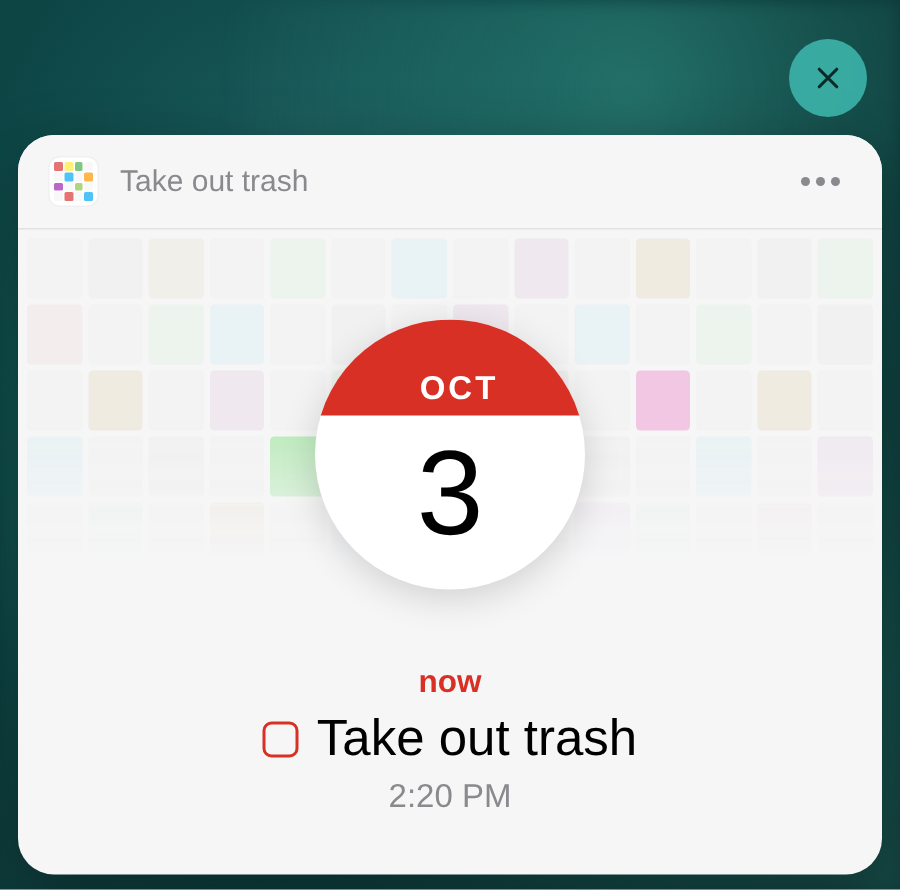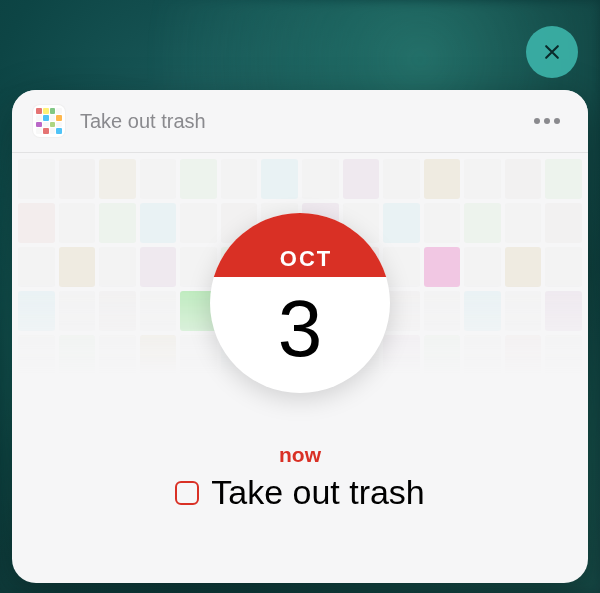--- a/index.html
+++ b/index.html
@@ -330,16 +330,17 @@
       </div>
       <div class="calendar-badge-day">3</div>
     </div>
 
     <div class="content-lower">
       <div class="now-label">now</div>
       <div class="task-row">
         <button class="task-checkbox"></button>
         <div class="task-title">Take out trash</div>
       </div>
+      <div class="task-time">2:20 PM</div>
     </div>
 
   </div>
 </div>
 
 </body></html>

